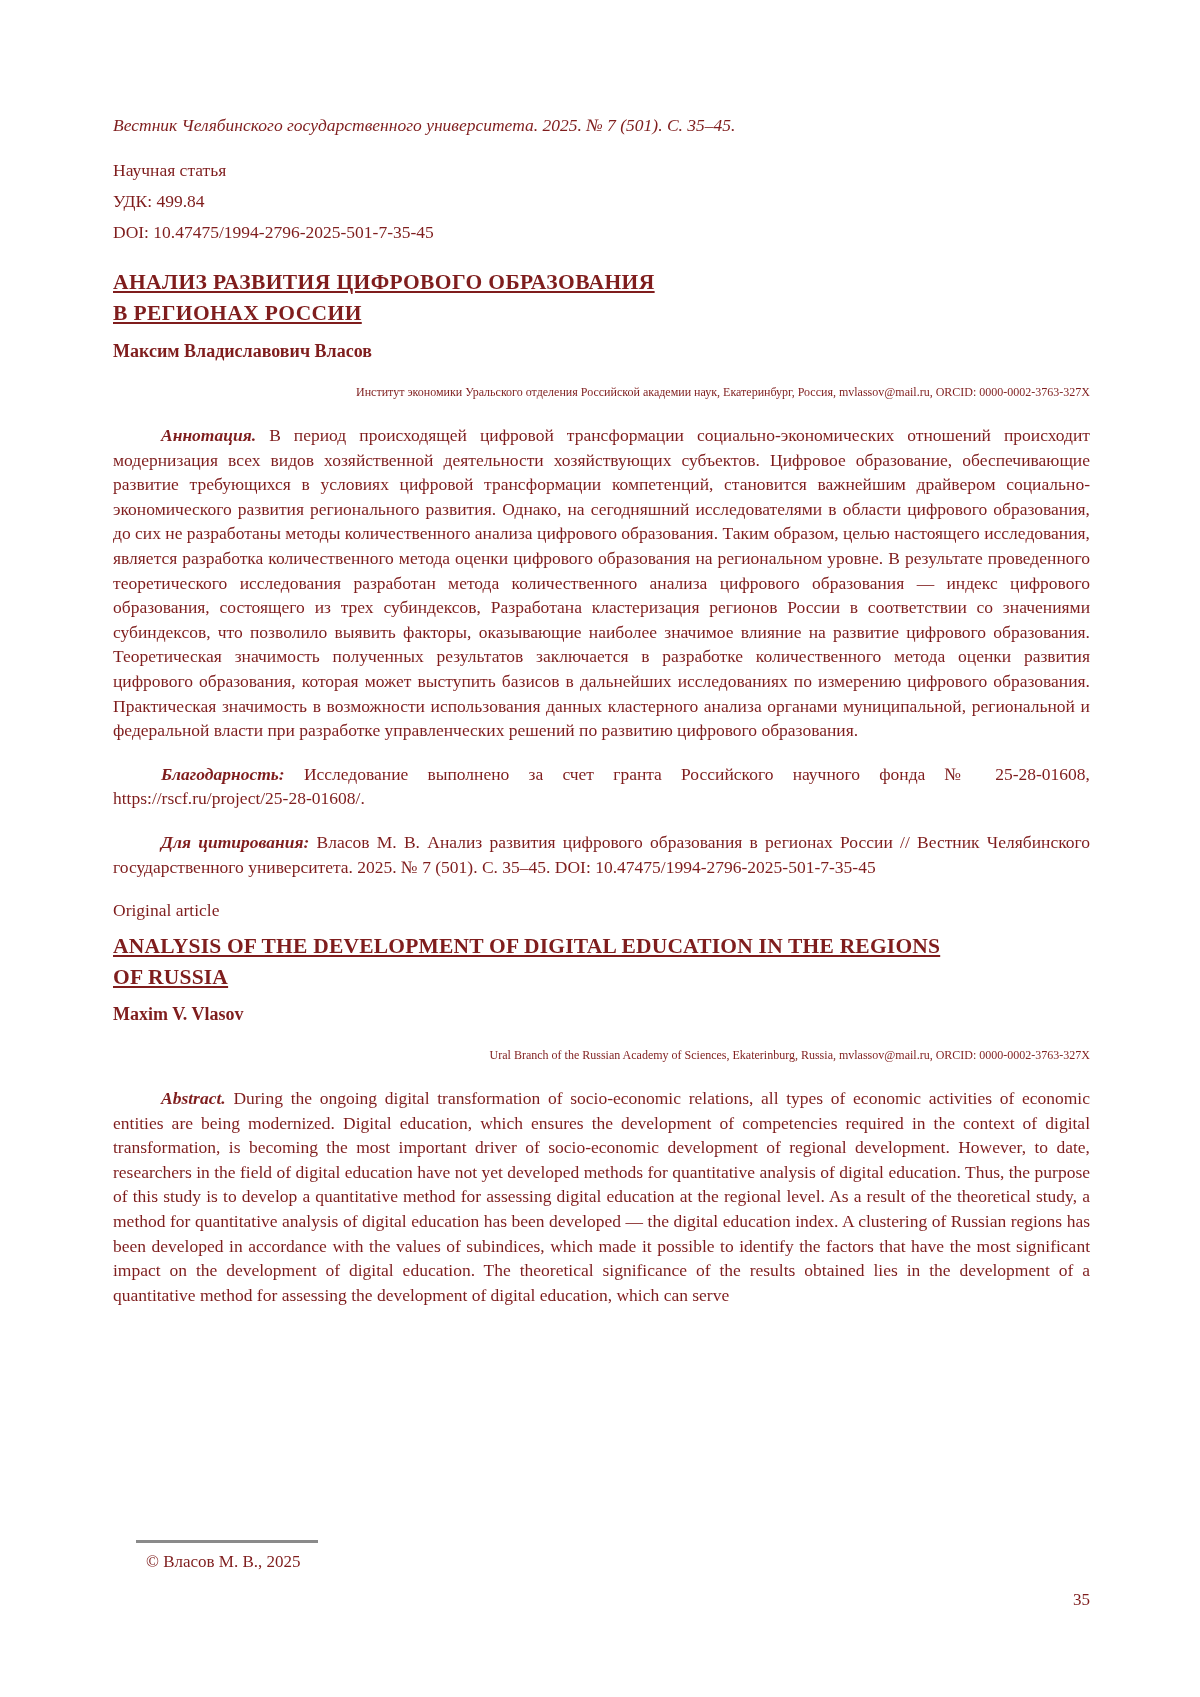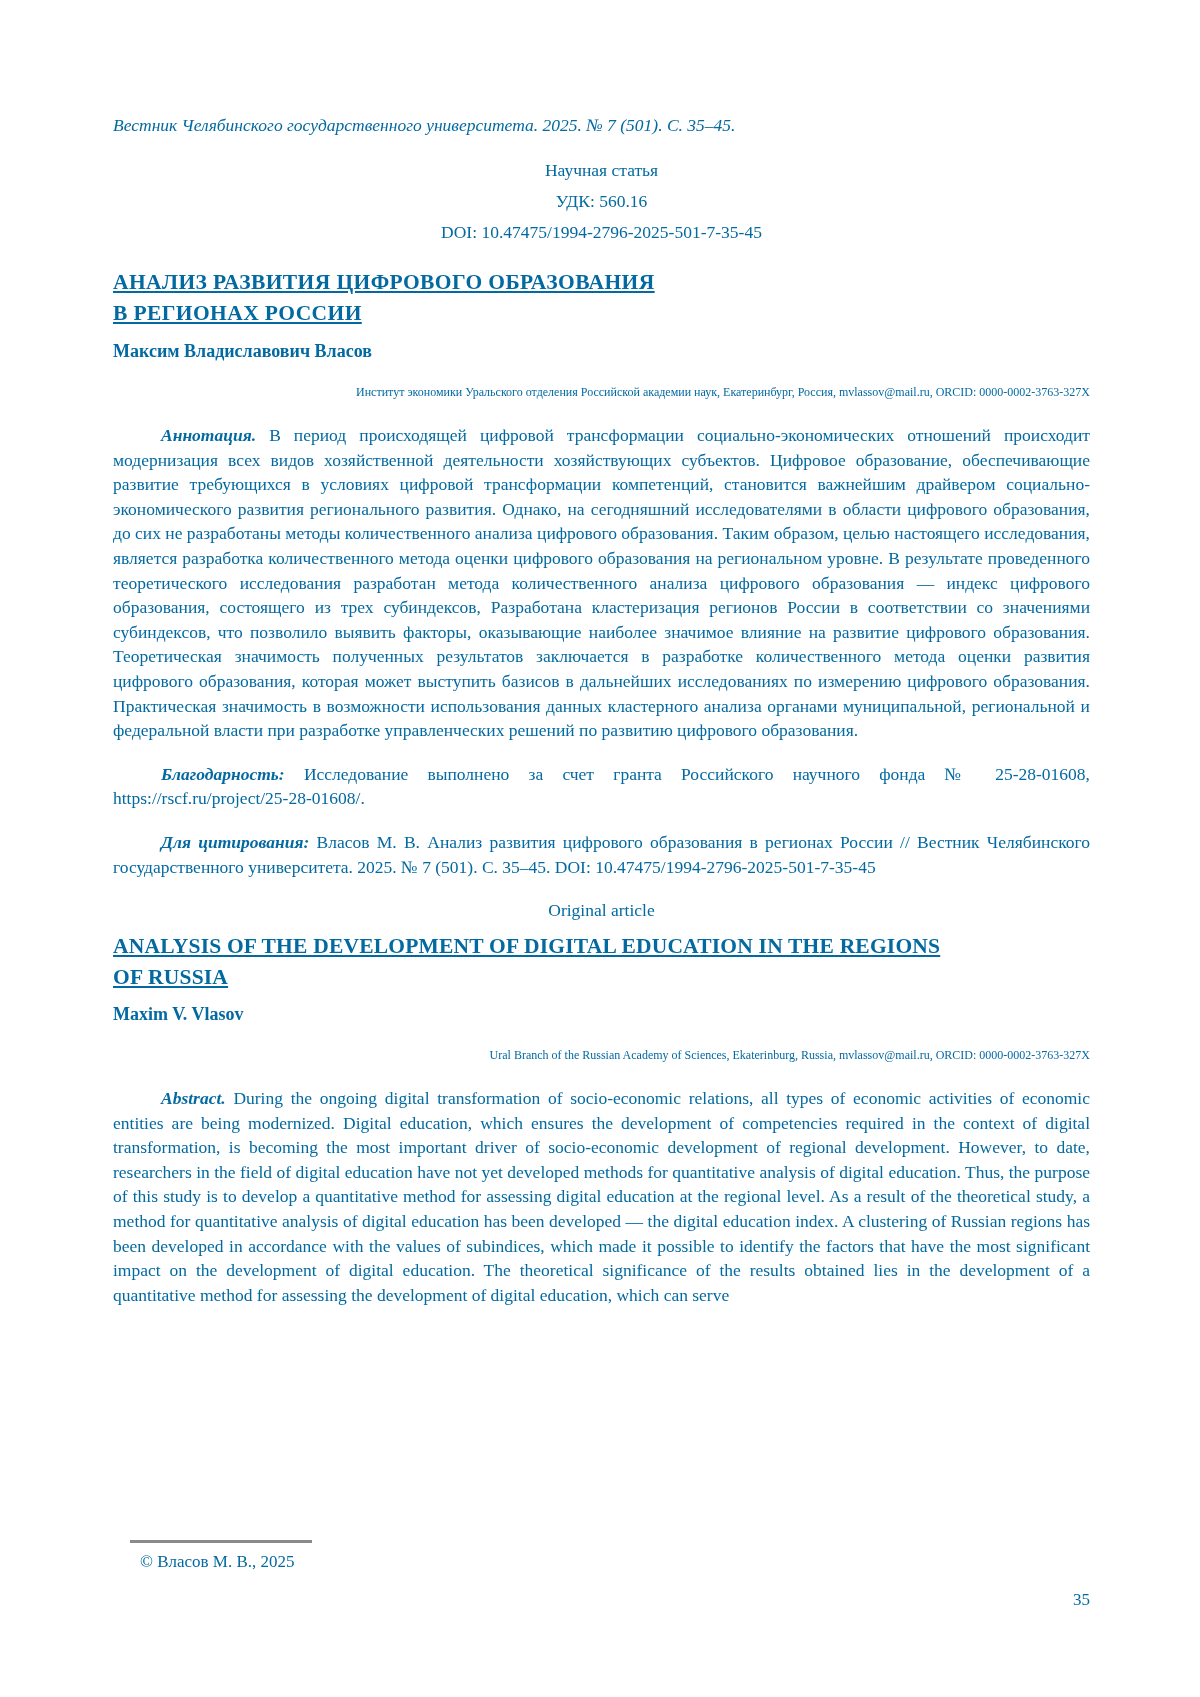--- a/index.html
+++ b/index.html
@@ -3,42 +3,41 @@
 <meta charset="utf-8">
 <style>
   * { margin: 0; padding: 0; box-sizing: border-box; }
   html, body { background: #ffffff; }
   .page {
     position: relative;
     width: 1200px;
     height: 1697px;
     background: #ffffff;
     font-family: "Liberation Serif", "DejaVu Serif", serif;
-    color: #0369a1;
+    color: #7f1d1d;
     overflow: hidden;
   }
   .content {
     position: absolute;
     left: 113px;
     top: 112px;
     width: 977px;
   }
   p { margin: 0; }
 
   .journal-block { margin-bottom: 20px; }
   .journal-ref {
     font-style: italic;
     font-size: 17.5px;
     line-height: 26px;
   }
   .meta-line {
     font-size: 17.5px;
     line-height: 25px;
     margin-bottom: 6px;
-    text-align: center;
   }
   .title {
     font-weight: bold;
     font-size: 21.5px;
     line-height: 31px;
     letter-spacing: 0.4px;
   }
   .title .title-line { display: block; text-decoration: underline; }
   .title-ru { margin-top: 22px; margin-bottom: 10px; }
   .title-en { margin-top: 0; margin-bottom: 9px; letter-spacing: 0.2px; }
@@ -66,21 +65,21 @@
     font-weight: bold;
     font-style: italic;
     margin-left: 48px;
   }
   .original-article {
     margin-top: 2px;
     margin-bottom: 8px;
   }
   .footnote {
     position: absolute;
-    left: 122px;
+    left: 128px;
     top: 1540px;
     width: 520px;
   }
   .footnote-rule {
     width: 182px;
     height: 3px;
     background: #8a8a8a;
     margin-left: 8px;
   }
   .copyright {
@@ -100,21 +99,21 @@
 <body>
 
 <div class="page">
   <div class="content">
 
     <div class="journal-block">
       <p class="journal-ref">Вестник Челябинского государственного университета. 2025. № 7 (501). С. 35–45.</p>
     </div>
 
     <p class="meta-line">Научная статья</p>
-    <p class="meta-line">УДК: 560.16</p>
+    <p class="meta-line">УДК: 499.84</p>
     <p class="meta-line">DOI: 10.47475/1994-2796-2025-501-7-35-45</p>
 
     <h1 class="title title-ru">
       <span class="title-line">АНАЛИЗ РАЗВИТИЯ ЦИФРОВОГО ОБРАЗОВАНИЯ</span>
       <span class="title-line">В РЕГИОНАХ РОССИИ</span>
     </h1>
 
     <p class="author">Максим Владиславович Власов</p>
 
     <p class="affiliation">Институт экономики Уральского отделения Российской академии наук, Екатеринбург, Россия, mvlassov@mail.ru, ORCID: 0000-0002-3763-327X</p>

